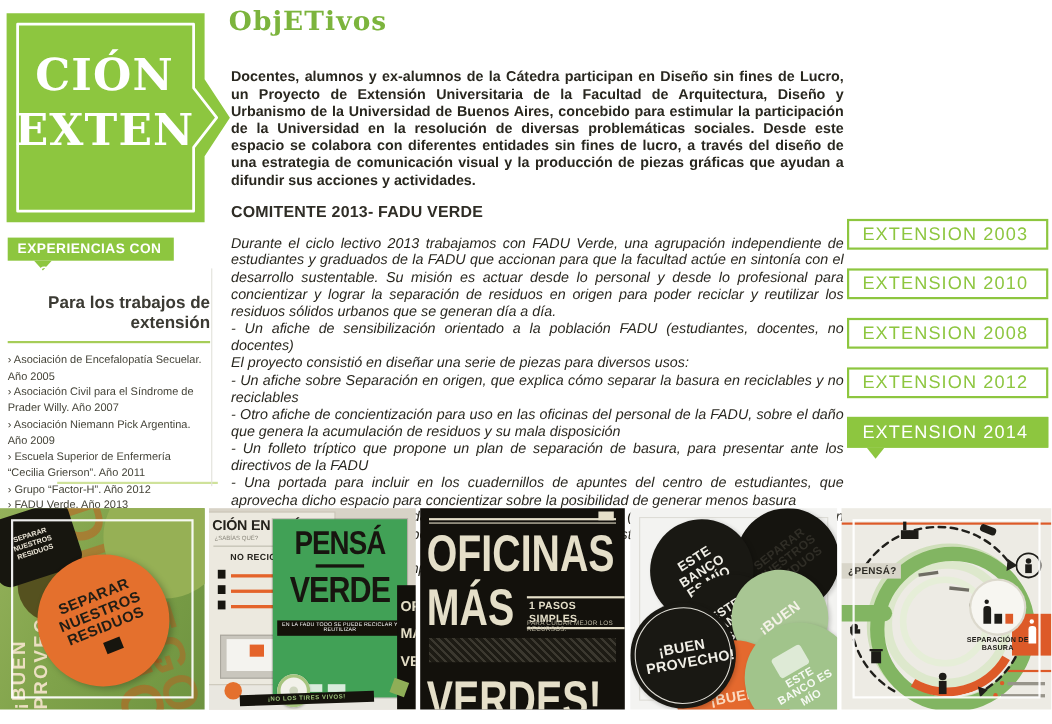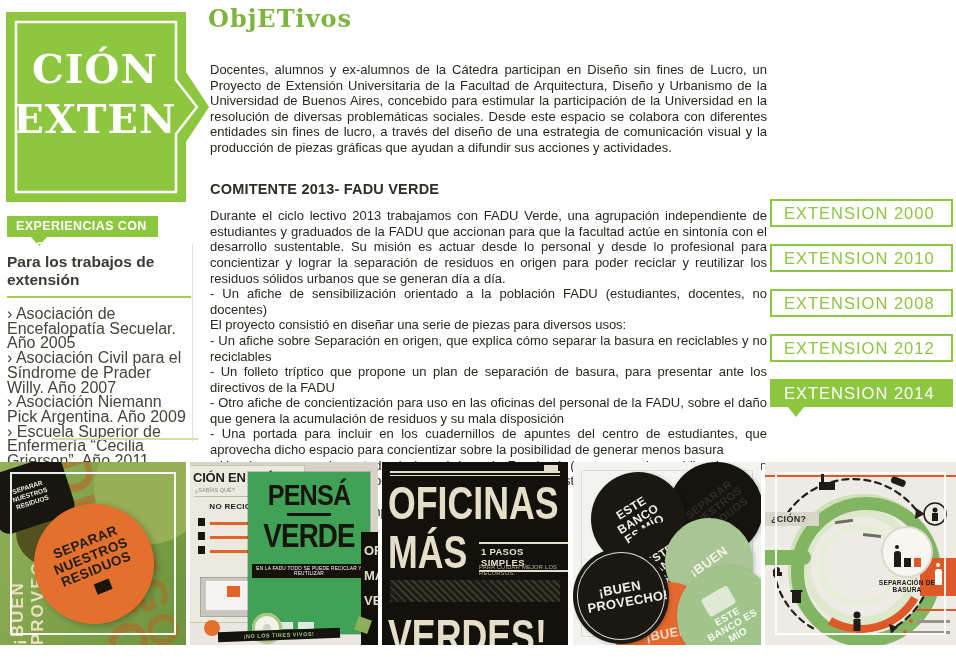--- a/index.html
+++ b/index.html
@@ -13,33 +13,33 @@
              font-family:"DejaVu Serif",serif;font-weight:700;color:#fff;
              font-size:40px;line-height:50px;letter-spacing:1px;}
 
   
   .obj-title{position:absolute;left:208px;top:4px;font-family:"DejaVu Serif",serif;
              font-weight:700;font-size:24px;color:#7cb43d;letter-spacing:1px;}
 
   
   .main{position:absolute;left:210px;top:62px;width:557px;font-size:13px;line-height:15.6px;
         text-align:justify;color:#29271f;}
-  .main .intro{margin:0 0 26px 0;}
+  .main .intro{margin:0 0 15px 0;font-weight:bold;}
   .main h2{font-size:14.5px;font-weight:700;color:#2f2d26;margin:0 0 11px 0;letter-spacing:.2px;text-align:left;}
-  .main .pline{margin:0;}
+  .main .pline{margin:0;font-style:italic;}
 
   
   .sidebar{position:absolute;left:7px;top:216px;width:184px;}
   .ong-btn{width:151px;height:21px;background:#8dc63f;color:#fff;font-size:12.5px;font-weight:700;
            letter-spacing:.4px;line-height:21px;padding-left:9px;box-sizing:border-box;cursor:pointer;}
   .ong-tail{width:0;height:0;border-left:8px solid transparent;border-right:8px solid transparent;
             border-top:9px solid #8dc63f;margin-left:24px;}
-  .side-heading{font-size:15.5px;font-weight:700;color:#3b3a33;margin-top:7px;}
+  .side-heading{font-size:15.5px;font-weight:700;color:#3b3a33;margin-top:21px;text-align:right;}
   .rule{height:2px;background:#a6cd58;margin:7px 0 9px 0;}
-  .ong-list{font-size:16px;line-height:14.7px;color:#454439;}
+  .ong-list{font-size:10px;line-height:14.7px;color:#454439;}
   .ong-list .item{margin:0;}
   .rule2{height:2px;background:#a6cd58;margin-top:8px;width:160px;}
   .rule3{position:absolute;left:45px;top:222px;width:146px;height:2px;background:#cfe29a;}
   .side-divider{position:absolute;left:192px;top:244px;width:1px;height:198px;background:#e1e1da;}
 
   
   .right-nav{position:absolute;left:770px;top:199px;width:183px;}
   .ext-btn{height:24px;border:2px solid #8dc63f;background:#fff;color:#8dc63f;
            font-size:16.5px;letter-spacing:1px;line-height:24px;padding-left:12px;
            margin-bottom:17px;cursor:pointer;}
@@ -173,22 +173,22 @@
 
   <div class="obj-title">ObjETivos</div>
 
   <div class="main">
     <p class="intro">Docentes, alumnos y ex-alumnos de la Cátedra participan en Diseño sin fines de Lucro, un Proyecto de Extensión Universitaria de la Facultad de Arquitectura, Diseño y Urbanismo de la Universidad de Buenos Aires, concebido para estimular la participación de la Universidad en la resolución de diversas problemáticas sociales. Desde este espacio se colabora con diferentes entidades sin fines de lucro, a través del diseño de una estrategia de comunicación visual y la producción de piezas gráficas que ayudan a difundir sus acciones y actividades.</p>
     <h2>COMITENTE 2013- FADU VERDE</h2>
     <div class="pline">Durante el ciclo lectivo 2013 trabajamos con FADU Verde, una agrupación independiente de estudiantes y graduados de la FADU que accionan para que la facultad actúe en sintonía con el desarrollo sustentable. Su misión es actuar desde lo personal y desde lo profesional para concientizar y lograr la separación de residuos en origen para poder reciclar y reutilizar los residuos sólidos urbanos que se generan día a día.</div>
     <div class="pline">- Un afiche de sensibilización orientado a la población FADU (estudiantes, docentes, no docentes)</div>
     <div class="pline">El proyecto consistió en diseñar una serie de piezas para diversos usos:</div>
     <div class="pline">- Un afiche sobre Separación en origen, que explica cómo separar la basura en reciclables y no reciclables</div>
+    <div class="pline">- Otro afiche de concientización para uso en las oficinas del personal de la FADU, sobre el daño que genera la acumulación de residuos y su mala disposición</div>
     <div class="pline">- Un folleto tríptico que propone un plan de separación de basura, para presentar ante los directivos de la FADU</div>
-    <div class="pline">- Otro afiche de concientización para uso en las oficinas del personal de la FADU, sobre el daño que genera la acumulación de residuos y su mala disposición</div>
     <div class="pline">- Una portada para incluir en los cuadernillos de apuntes del centro de estudiantes, que aprovecha dicho espacio para concientizar sobre la posibilidad de generar menos basura</div>
     <div class="pline">- Una imagen para la portada de las páginas de Facebook (y otra para las publicaciones en Facebook) que las cátedras podrían utilizar para sumarse a esta causa</div>
     <div class="pline">- Una serie de stickers</div>
     <div class="pline">- La etiqueta para discos compactos</div>
   </div>
 
   <div class="sidebar">
     <div class="ong-btn">EXPERIENCIAS CON ONG</div>
     <div class="ong-tail"></div>
     <div class="side-heading">Para los trabajos de extensión</div>
@@ -200,21 +200,21 @@
       <div class="item">› Escuela Superior de Enfermería “Cecilia Grierson”. Año 2011</div>
       <div class="item">› Grupo “Factor-H”. Año 2012</div>
       <div class="item">› FADU Verde. Año 2013</div>
     </div>
     <div class="rule2"></div>
     <div class="rule3"></div>
   </div>
   <div class="side-divider"></div>
 
   <div class="right-nav">
-    <div class="ext-btn">EXTENSION 2000</div>
+    <div class="ext-btn">EXTENSION 2003</div>
     <div class="ext-btn">EXTENSION 2010</div>
     <div class="ext-btn">EXTENSION 2008</div>
     <div class="ext-btn">EXTENSION 2012</div>
     <div class="ext-btn active">EXTENSION 2014</div>
     <div class="ext-tail"></div>
   </div>
 
   <div class="fig fig1">
     <div class="g1a">DISEÑO</div>
     <div class="g1b">JUEGO</div>
@@ -343,21 +343,21 @@
         </g>
       <g>
           <circle cx="12" cy="108" r="3" fill="#1d1c18"></circle>
           <rect x="8" y="110" width="9" height="4" fill="#1d1c18"></rect>
         </g>
       <g>
           <rect x="27" y="130" width="9" height="11" fill="#1d1c18"></rect>
           <rect x="25.5" y="128" width="12" height="2" fill="#1d1c18"></rect>
         </g>
     </svg>
-    <div class="f5-como">¿CIÓN?</div>
+    <div class="f5-como">¿PENSÁ?</div>
     <div class="f5-wc">
       <div class="f5-man"></div>
       <div class="bin-k"></div>
       <div class="bin-o"></div>
     </div>
     <div class="f5-label">SEPARACIÓN DE BASURA</div>
     <div class="f5-band">
       <div class="f5-man"></div>
     </div>
     <div class="f5-line2"></div>

